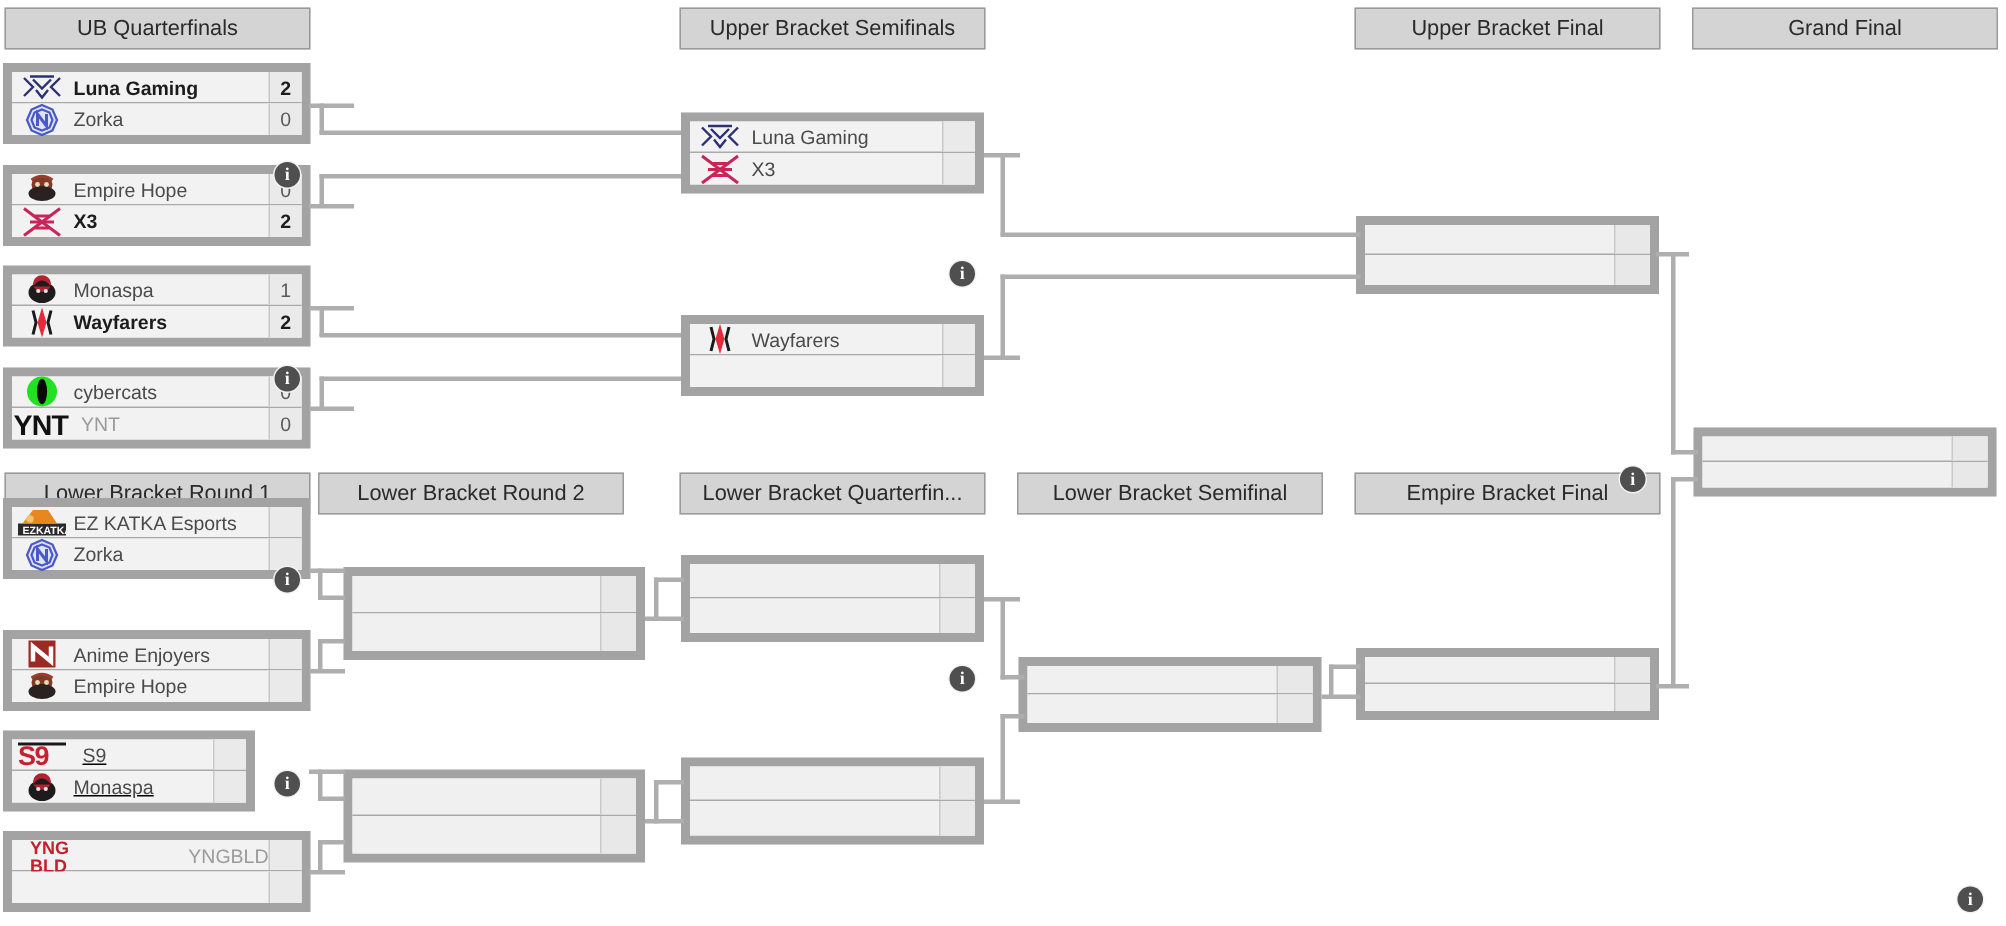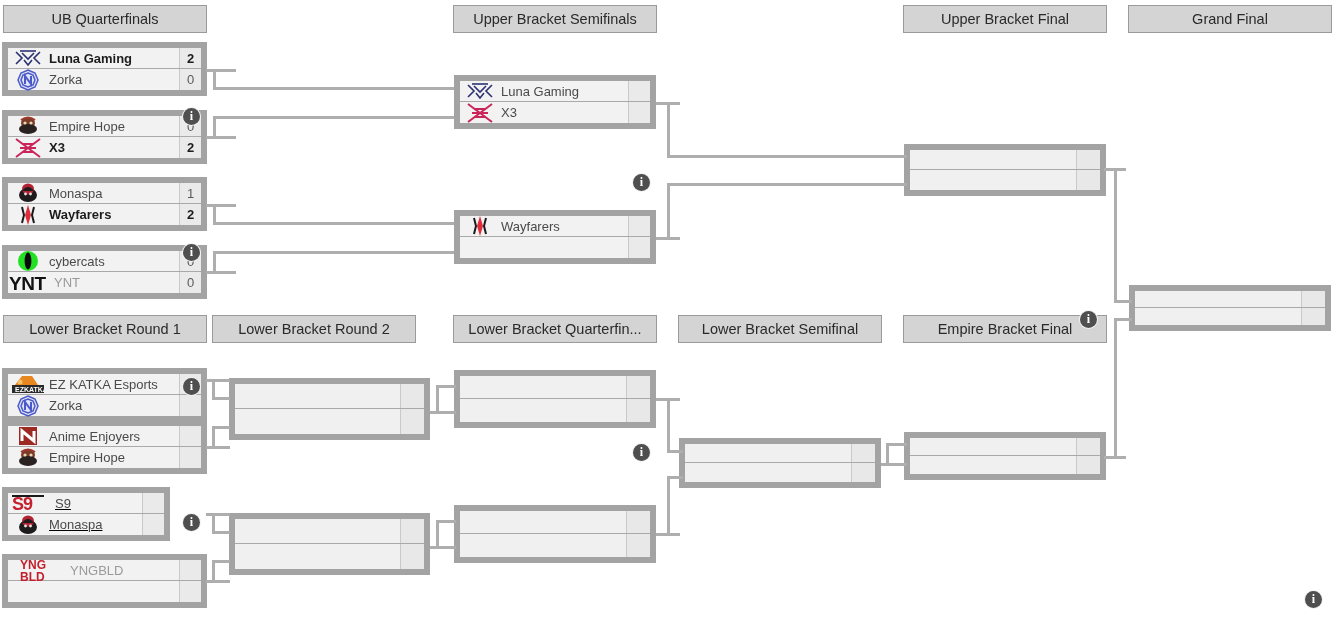--- a/index.html
+++ b/index.html
@@ -375,21 +375,21 @@
       <span class="score wide"></span>
     </div>
     <div class="row">
       <span class="logo"></span>
       <span class="tname"></span>
       <span class="score wide"></span>
     </div>
     <div class="info-badge" style="left:170px;top:300px;">i</div>
   </div>
 
-  <div class="match" style="left:2px;top:368px;width:205px;height:54px;">
+  <div class="match" style="left:2px;top:332px;width:205px;height:54px;">
     <div class="row top">
       <span class="logo">
         <svg width="32" height="22" viewBox="0 0 32 22">
           <rect x="0" y="12" width="32" height="8" fill="#2a2a2a"></rect>
           <path d="M3 12 L10 3 L20 3 L26 12 Z" fill="#e8861f"></path>
           <circle cx="8" cy="9" r="2.5" fill="#f5c26b"></circle>
           <text x="3" y="19" font-family="Liberation Sans, sans-serif" font-size="7" font-weight="bold" fill="#ffffff">EZKATKA</text>
           </svg>
       </span>
       <span class="tname">EZ KATKA Esports</span>
@@ -466,21 +466,21 @@
   </div>
 
   <div class="match" style="left:2px;top:554px;width:205px;height:54px;">
     <div class="row top">
       <span class="logo" style="width:48px;min-width:48px;margin-left:12px;">
         <svg width="48" height="26" viewBox="0 0 48 26">
           <text x="0" y="12" font-family="Liberation Sans, sans-serif" font-size="12" font-weight="bold" fill="#c2202c" letter-spacing="0">YNG</text>
           <text x="0" y="24" font-family="Liberation Sans, sans-serif" font-size="12" font-weight="bold" fill="#c2202c" letter-spacing="0">BLD</text>
           </svg>
       </span>
-      <span class="tname dim" style="padding-left:2px;">YNGBLD</span>
+      <span class="tname dim" style="padding-left:2px;text-align:right;">YNGBLD</span>
       <span class="score"></span>
     </div>
     <div class="row">
       <span class="logo"></span>
       <span class="tname"></span>
       <span class="score"></span>
     </div>
 
   </div>
 

